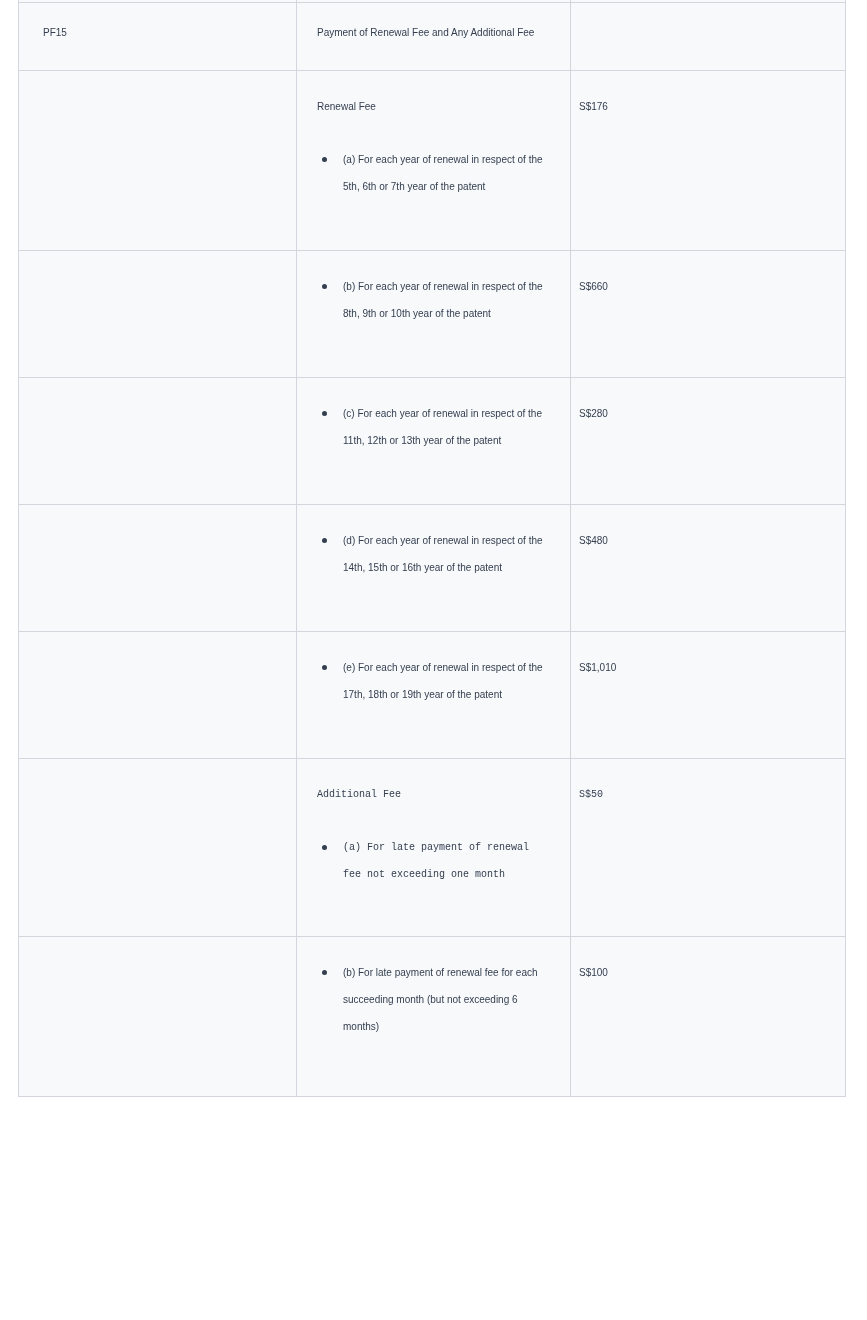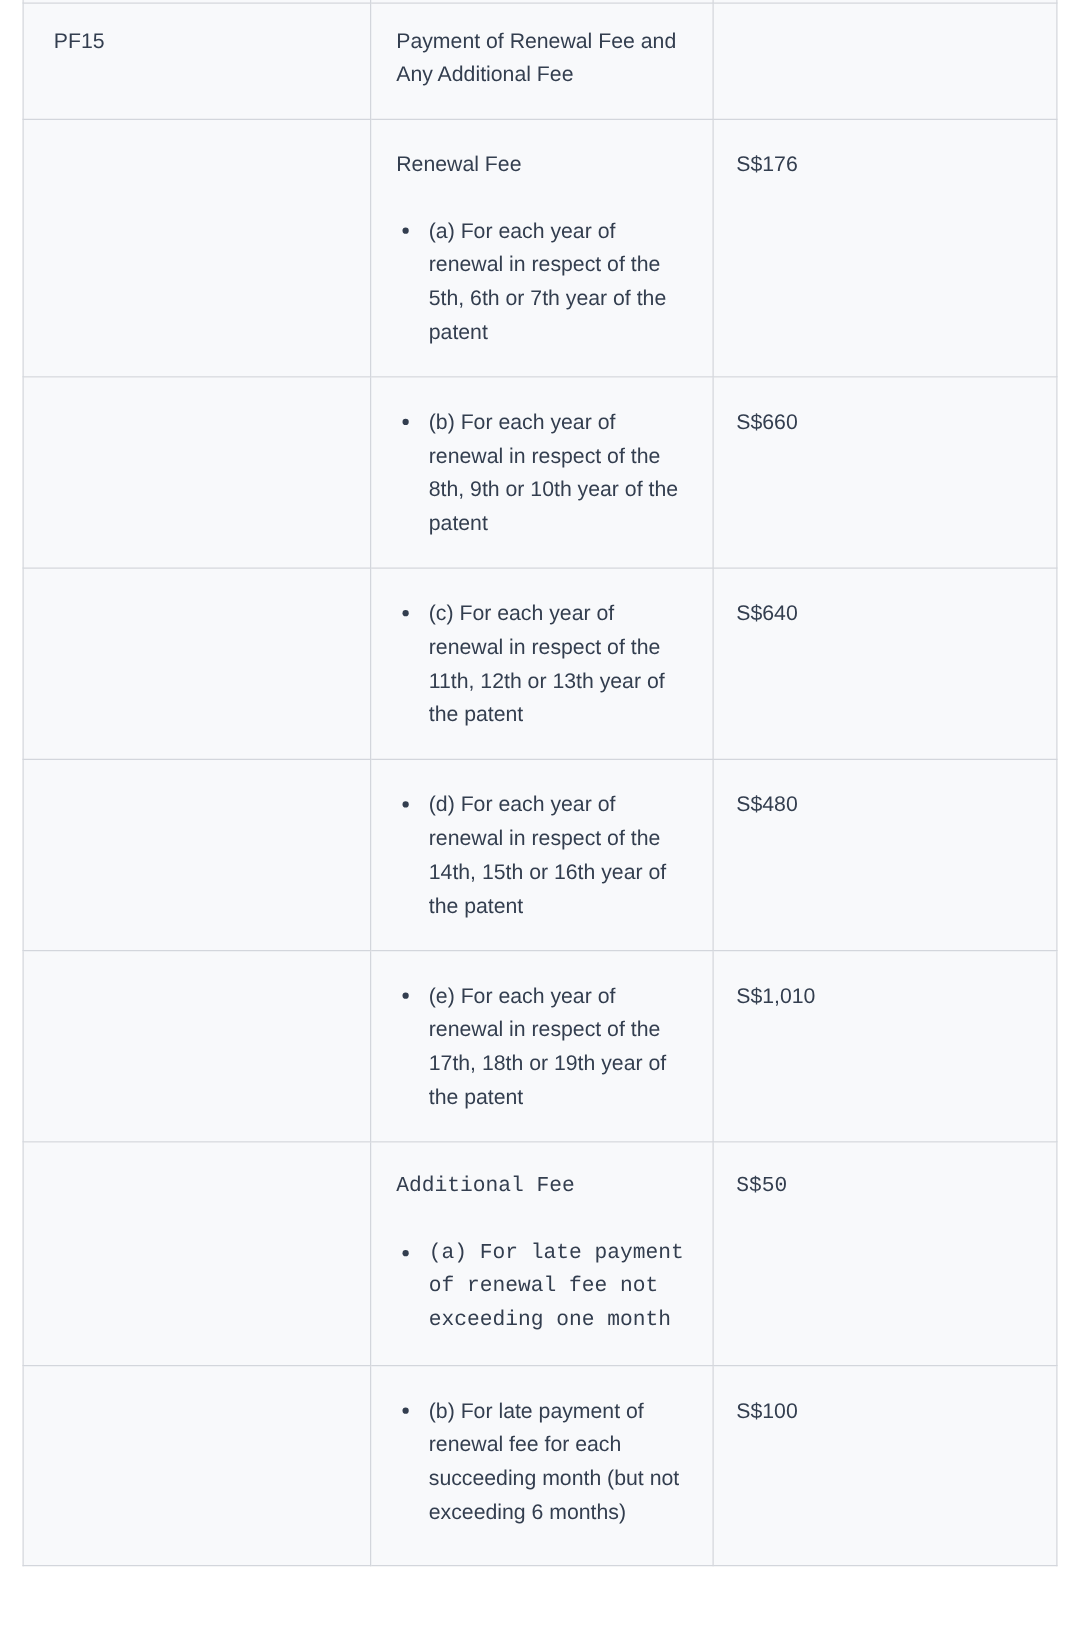--- a/index.html
+++ b/index.html
@@ -21,32 +21,32 @@
   }
   col.w1 { width: 278px; }
   col.w2 { width: 274px; }
   col.w3 { width: 275px; }
   td {
     border: 1px solid #d3d6dc;
     background: #f8f9fb;
     vertical-align: top;
     padding: 22px 20px;
     color: #333e4f;
-    font-size: 17px;
+    font-size: 10px;
     line-height: 27px;
     overflow: hidden;
   }
   tr.spacer td {
     height: 2px;
     padding: 0;
     border-top: none;
   }
   tr.r0 td { padding-top: 16px; }
   td.c1 { padding-left: 24px; }
-  td.c3 { padding-left: 18px; }
+  td.c3 { padding-left: 8px; }
   tr.r0 { height: 68px; }
   tr.r1 { height: 180px; }
   tr.r2, tr.r3, tr.r4, tr.r5, tr.r7 { height: 127px; }
   tr.r6 { height: 99px; }
   tr.r8 { height: 178px; font-family: Liberation Mono, monospace; }
   tr.r9 { height: 160px; }
   p.heading {
     margin: 0;
   }
   ul.blist {
@@ -129,21 +129,21 @@
       <td class="c1"><span></span></td>
       <td class="c2">
 
         <ul class="blist">
           <li>
             <span class="dot"></span>
             <span>(c) For each year of renewal in respect of the 11th, 12th or 13th year of the patent</span>
           </li>
         </ul>
       </td>
-      <td class="c3"><span>S$640</span></td>
+      <td class="c3"><span>S$280</span></td>
     </tr>
 
     <tr class="r4">
       <td class="c1"><span></span></td>
       <td class="c2">
 
         <ul class="blist">
           <li>
             <span class="dot"></span>
             <span>(d) For each year of renewal in respect of the 14th, 15th or 16th year of the patent</span>

